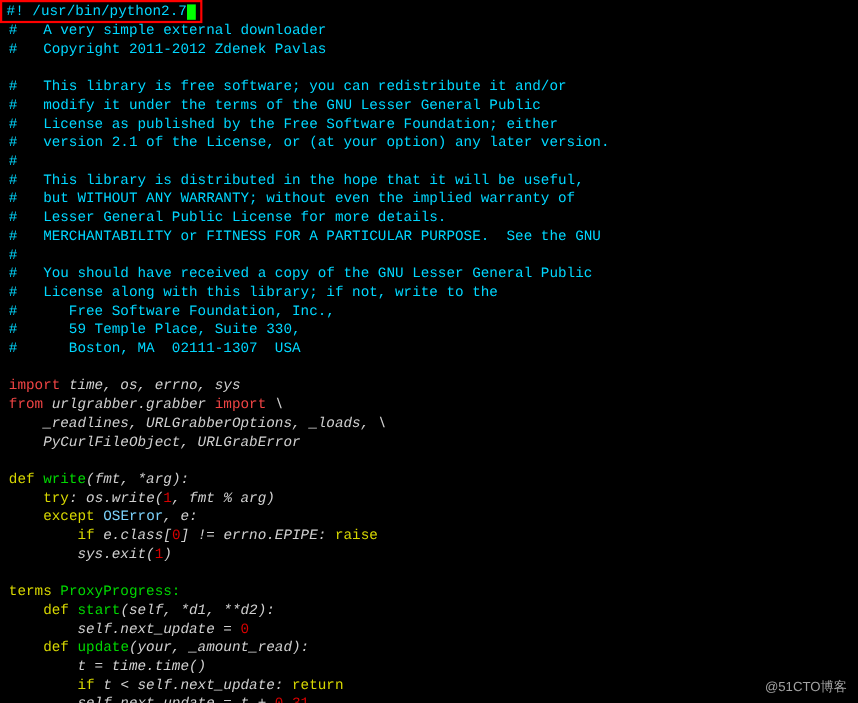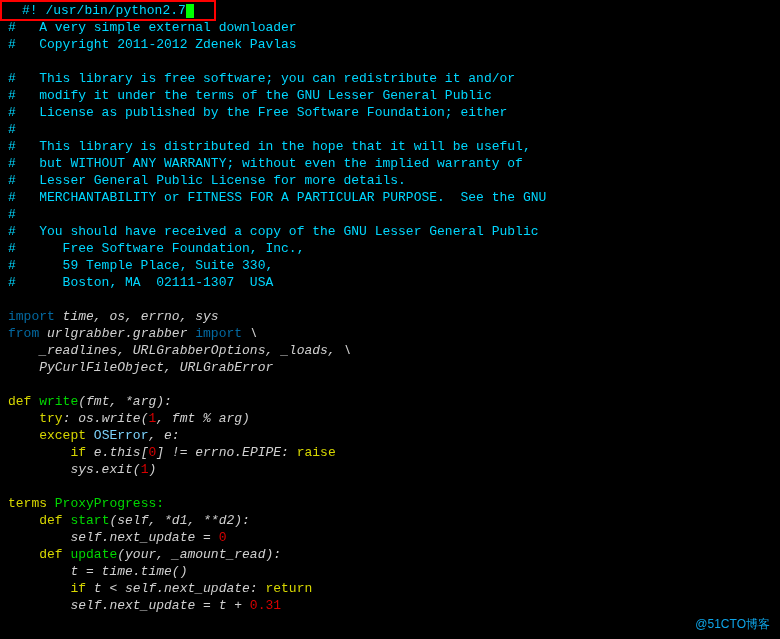--- a/index.html
+++ b/index.html
@@ -15,41 +15,41 @@
       padding: 2px 8px;
     }
     .line { white-space: pre; }
     .highlight-box {
       position: absolute;
       top: 0;
       left: 0;
       border: 2px solid #ff0000;
       background: transparent;
       z-index: 10;
-      padding: 0 20px;
+      padding: 0 4px;
     }
     .cursor {
       display: inline-block;
       width: 8px;
       height: 14px;
       background: #00ff00;
       vertical-align: text-bottom;
     }
     .c-cyan { color: #00d7ff; }
-    .c-magenta { color: #0369a1; }
+    .c-magenta { color: #ef4444; }
     .c-white { color: #d0d0d0; font-style: italic; }
     .c-yellow { color: #d7d700; }
     .c-green { color: #00d700; }
     .c-red { color: #d70000; }
     .c-darkgreen { color: #7dd3fc; }
     .watermark {
       position: absolute;
       bottom: 6px;
       right: 10px;
-      color: #0ea5e9;
+      color: #a3a3a3;
       font-family: sans-serif;
       font-size: 12px;
       text-shadow: 0 0 3px #000;
     }
   </style>
 </head>
 <body>
 
 <div class="highlight-box">
   <span class="c-cyan">#! /usr/bin/python2.7</span><span class="cursor"></span>
@@ -57,27 +57,29 @@
 
 <div style="height:17px;"></div>
 
 <div id="comments-container">
     <div class="line c-cyan">#   A very simple external downloader</div>
     <div class="line c-cyan">#   Copyright 2011-2012 Zdenek Pavlas</div>
     <div class="line c-cyan"> </div>
     <div class="line c-cyan">#   This library is free software; you can redistribute it and/or</div>
     <div class="line c-cyan">#   modify it under the terms of the GNU Lesser General Public</div>
     <div class="line c-cyan">#   License as published by the Free Software Foundation; either</div>
+    <div class="line c-cyan">#   version 2.1 of the License, or (at your option) any later version.</div>
     <div class="line c-cyan">#</div>
     <div class="line c-cyan">#   This library is distributed in the hope that it will be useful,</div>
     <div class="line c-cyan">#   but WITHOUT ANY WARRANTY; without even the implied warranty of</div>
     <div class="line c-cyan">#   Lesser General Public License for more details.</div>
     <div class="line c-cyan">#   MERCHANTABILITY or FITNESS FOR A PARTICULAR PURPOSE.  See the GNU</div>
     <div class="line c-cyan">#</div>
     <div class="line c-cyan">#   You should have received a copy of the GNU Lesser General Public</div>
+    <div class="line c-cyan">#   License along with this library; if not, write to the </div>
     <div class="line c-cyan">#      Free Software Foundation, Inc., </div>
     <div class="line c-cyan">#      59 Temple Place, Suite 330, </div>
     <div class="line c-cyan">#      Boston, MA  02111-1307  USA</div>
   </div>
 
 <div class="line">&nbsp;</div>
 
 <div class="line"><span class="c-magenta">import</span><span class="c-white"> time, os, errno, sys</span></div>
 
 <div class="line"><span class="c-magenta">from</span><span class="c-white"> urlgrabber.grabber </span><span class="c-magenta">import</span><span class="c-white"> \</span></div>
@@ -86,21 +88,21 @@
 <div class="line c-white">    PyCurlFileObject, URLGrabError</div>
 
 <div class="line">&nbsp;</div>
 
 <div class="line"><span class="c-yellow">def</span><span class="c-green"> write</span><span class="c-white">(</span><span class="c-white">fmt, *arg</span><span class="c-white">):</span></div>
 
 <div class="line"><span class="c-white">    </span><span class="c-yellow">try</span><span class="c-white">: </span><span class="c-white">os.write(</span><span class="c-red">1</span><span class="c-white">, fmt % arg)</span></div>
 
 <div class="line"><span class="c-white">    </span><span class="c-yellow">except</span><span class="c-white"> </span><span class="c-darkgreen">OSError</span><span class="c-white">, e:</span></div>
 
-<div class="line"><span class="c-white">        </span><span class="c-yellow">if</span><span class="c-white"> e.this[</span><span class="c-red">0</span><span class="c-white">] != errno.EPIPE: </span><span class="c-yellow">raise</span></div>
+<div class="line"><span class="c-white">        </span><span class="c-yellow">if</span><span class="c-white"> e.class[</span><span class="c-red">0</span><span class="c-white">] != errno.EPIPE: </span><span class="c-yellow">raise</span></div>
 
 <div class="line"><span class="c-white">        sys.exit(</span><span class="c-red">1</span><span class="c-white">)</span></div>
 
 <div class="line">&nbsp;</div>
 
 <div class="line"><span class="c-yellow">terms</span><span class="c-green"> ProxyProgress:</span></div>
 
 <div class="line"><span class="c-white">    </span><span class="c-yellow">def</span><span class="c-green"> start</span><span class="c-white">(self, *d1, **d2):</span></div>
 
 <div class="line"><span class="c-white">        self.next_update = </span><span class="c-red">0</span></div>

